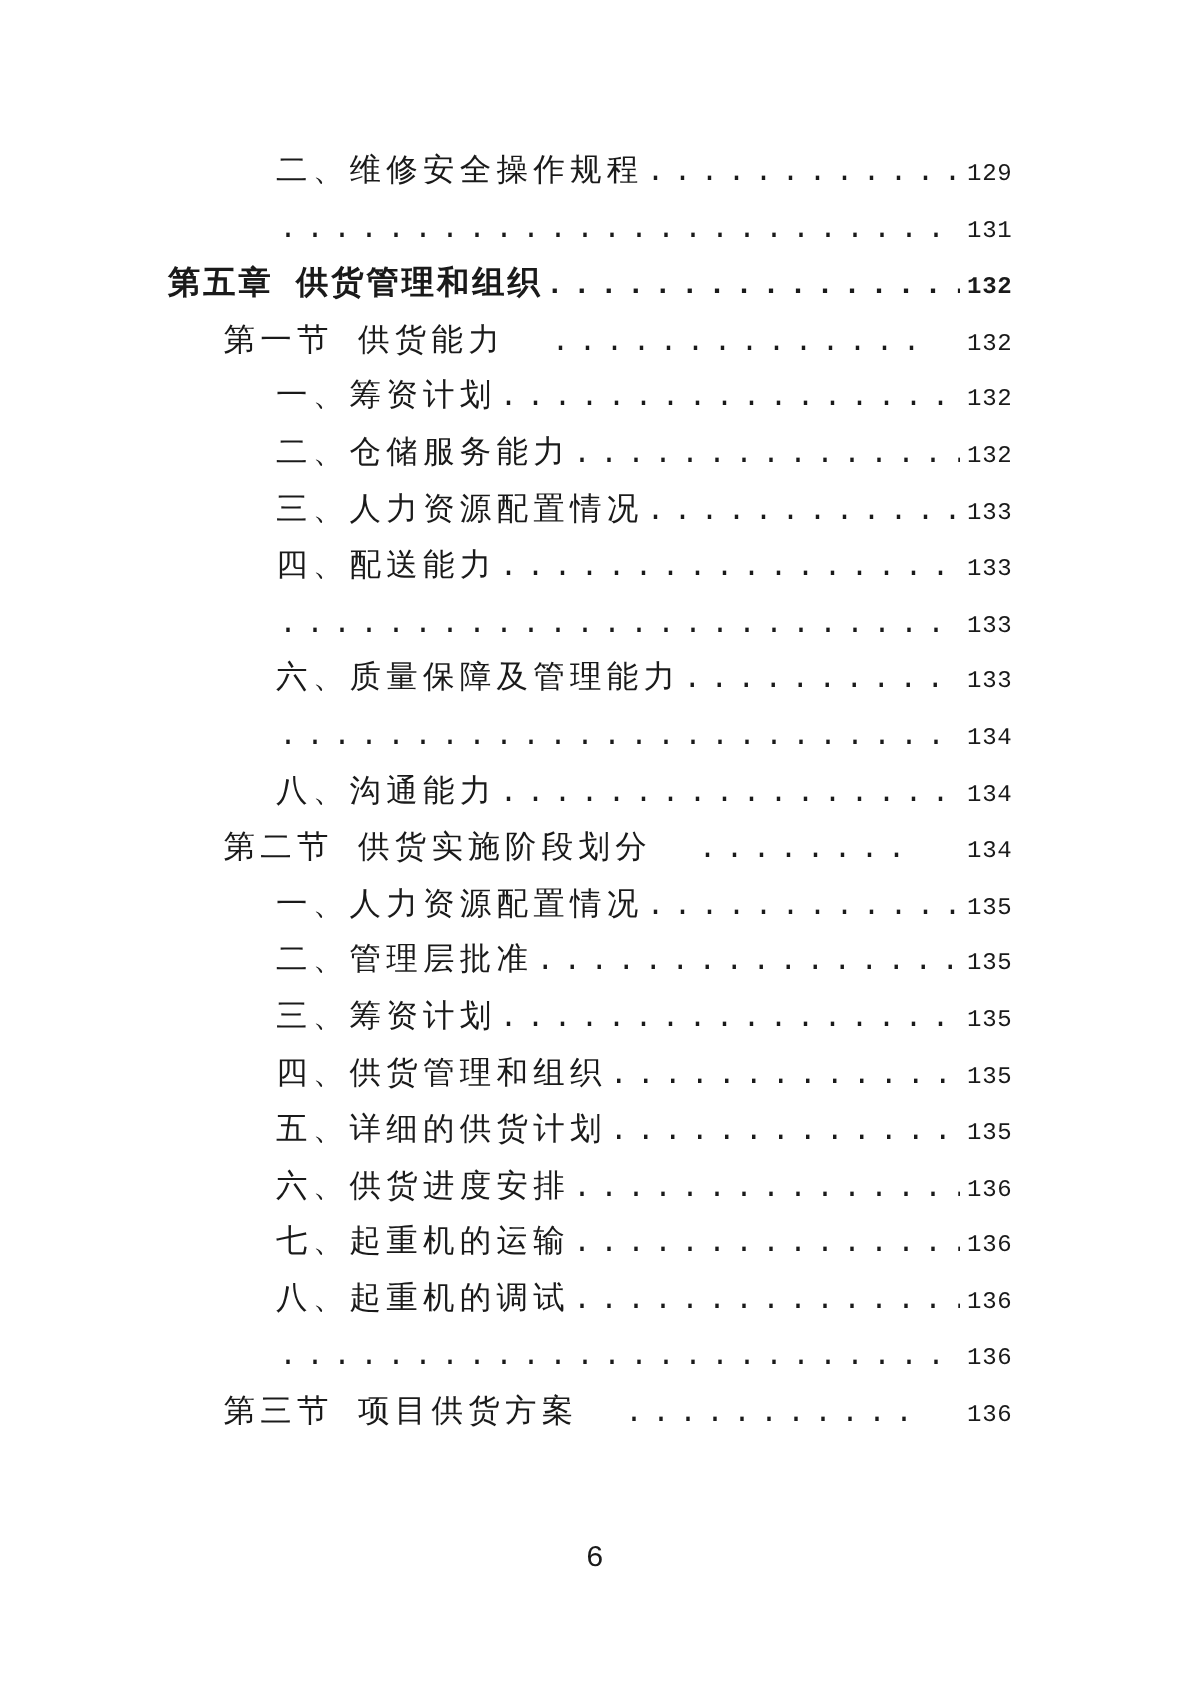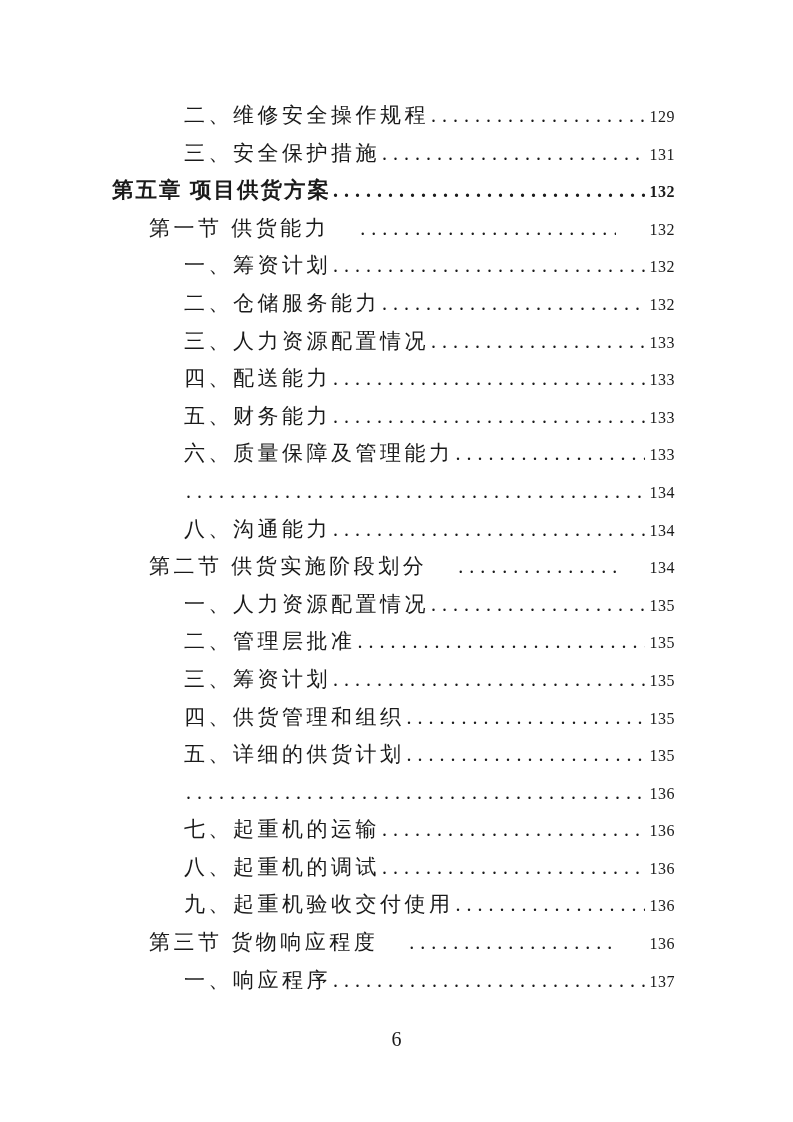--- a/index.html
+++ b/index.html
@@ -6,21 +6,21 @@
     margin: 0;
     padding: 0;
     background: #ffffff;
   }
   .page {
     position: relative;
     width: 793px;
     height: 1122px;
     background: #ffffff;
     color: #1a1a1a;
-    font-family: Liberation Serif, serif;
+    font-family: Liberation Mono, monospace;
     overflow: hidden;
   }
   .toc {
     position: absolute;
     left: 112px;
     right: 118px;
     top: 97px;
   }
   .toc-row {
     display: flex;
@@ -82,26 +82,25 @@
 <body>
 
 <div class="page">
   <div class="toc" id="toc">
       <div class="toc-row level-item">
     <span class="toc-label">二、维修安全操作规程</span>
     <span class="toc-dots"></span>
     <span class="toc-page">129</span>
   </div>
       <div class="toc-row level-item">
-    <span class="toc-label">三、安全保护措施</span>
     <span class="toc-dots"></span>
     <span class="toc-page">131</span>
   </div>
       <div class="toc-row level-chapter">
-    <span class="toc-label">第五章 项目供货方案</span>
+    <span class="toc-label">第五章 供货管理和组织</span>
     <span class="toc-dots"></span>
     <span class="toc-page">132</span>
   </div>
       <div class="toc-row level-section">
     <span class="toc-label">第一节 供货能力</span>
     <span class="toc-dots"></span>
     <span class="toc-page">132</span>
   </div>
       <div class="toc-row level-item">
     <span class="toc-label">一、筹资计划</span>
@@ -117,21 +116,20 @@
     <span class="toc-label">三、人力资源配置情况</span>
     <span class="toc-dots"></span>
     <span class="toc-page">133</span>
   </div>
       <div class="toc-row level-item">
     <span class="toc-label">四、配送能力</span>
     <span class="toc-dots"></span>
     <span class="toc-page">133</span>
   </div>
       <div class="toc-row level-item">
-    <span class="toc-label">五、财务能力</span>
     <span class="toc-dots"></span>
     <span class="toc-page">133</span>
   </div>
       <div class="toc-row level-item">
     <span class="toc-label">六、质量保障及管理能力</span>
     <span class="toc-dots"></span>
     <span class="toc-page">133</span>
   </div>
       <div class="toc-row level-item">
     <span class="toc-dots"></span>
@@ -166,45 +164,40 @@
     <span class="toc-label">四、供货管理和组织</span>
     <span class="toc-dots"></span>
     <span class="toc-page">135</span>
   </div>
       <div class="toc-row level-item">
     <span class="toc-label">五、详细的供货计划</span>
     <span class="toc-dots"></span>
     <span class="toc-page">135</span>
   </div>
       <div class="toc-row level-item">
+    <span class="toc-label">六、供货进度安排</span>
     <span class="toc-dots"></span>
     <span class="toc-page">136</span>
   </div>
       <div class="toc-row level-item">
     <span class="toc-label">七、起重机的运输</span>
     <span class="toc-dots"></span>
     <span class="toc-page">136</span>
   </div>
       <div class="toc-row level-item">
     <span class="toc-label">八、起重机的调试</span>
     <span class="toc-dots"></span>
     <span class="toc-page">136</span>
   </div>
       <div class="toc-row level-item">
-    <span class="toc-label">九、起重机验收交付使用</span>
     <span class="toc-dots"></span>
     <span class="toc-page">136</span>
   </div>
       <div class="toc-row level-section">
-    <span class="toc-label">第三节 货物响应程度</span>
-    <span class="toc-dots"></span>
-    <span class="toc-page">136</span>
-  </div>
-      <div class="toc-row level-item">
-    <span class="toc-label">一、响应程序</span>
-    <span class="toc-dots"></span>
-    <span class="toc-page">137</span>
+    <span class="toc-label">第三节 项目供货方案</span>
+    <span class="toc-dots"></span>
+    <span class="toc-page">136</span>
   </div>
     </div>
   <div class="footer">
     <span>6</span>
   </div>
 </div>
 
 </body></html>

